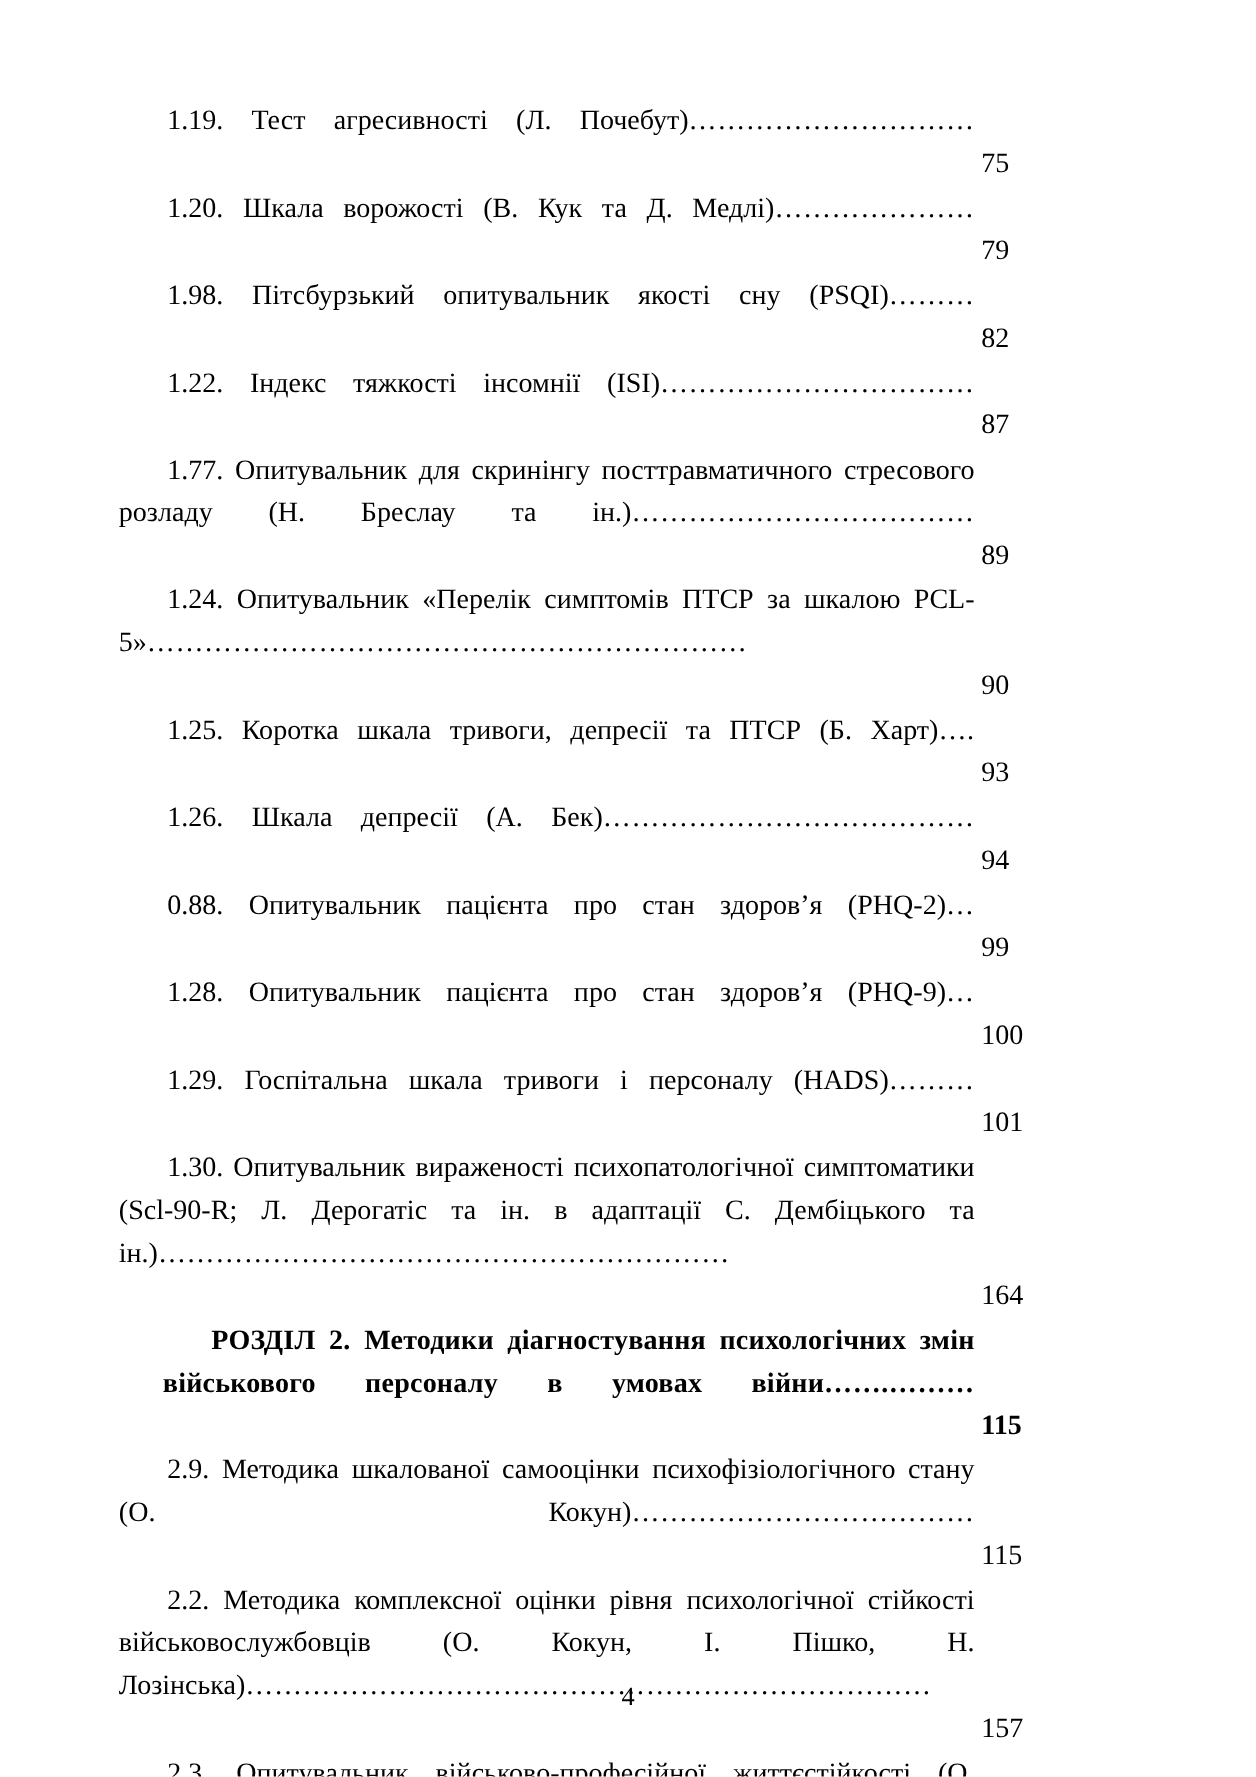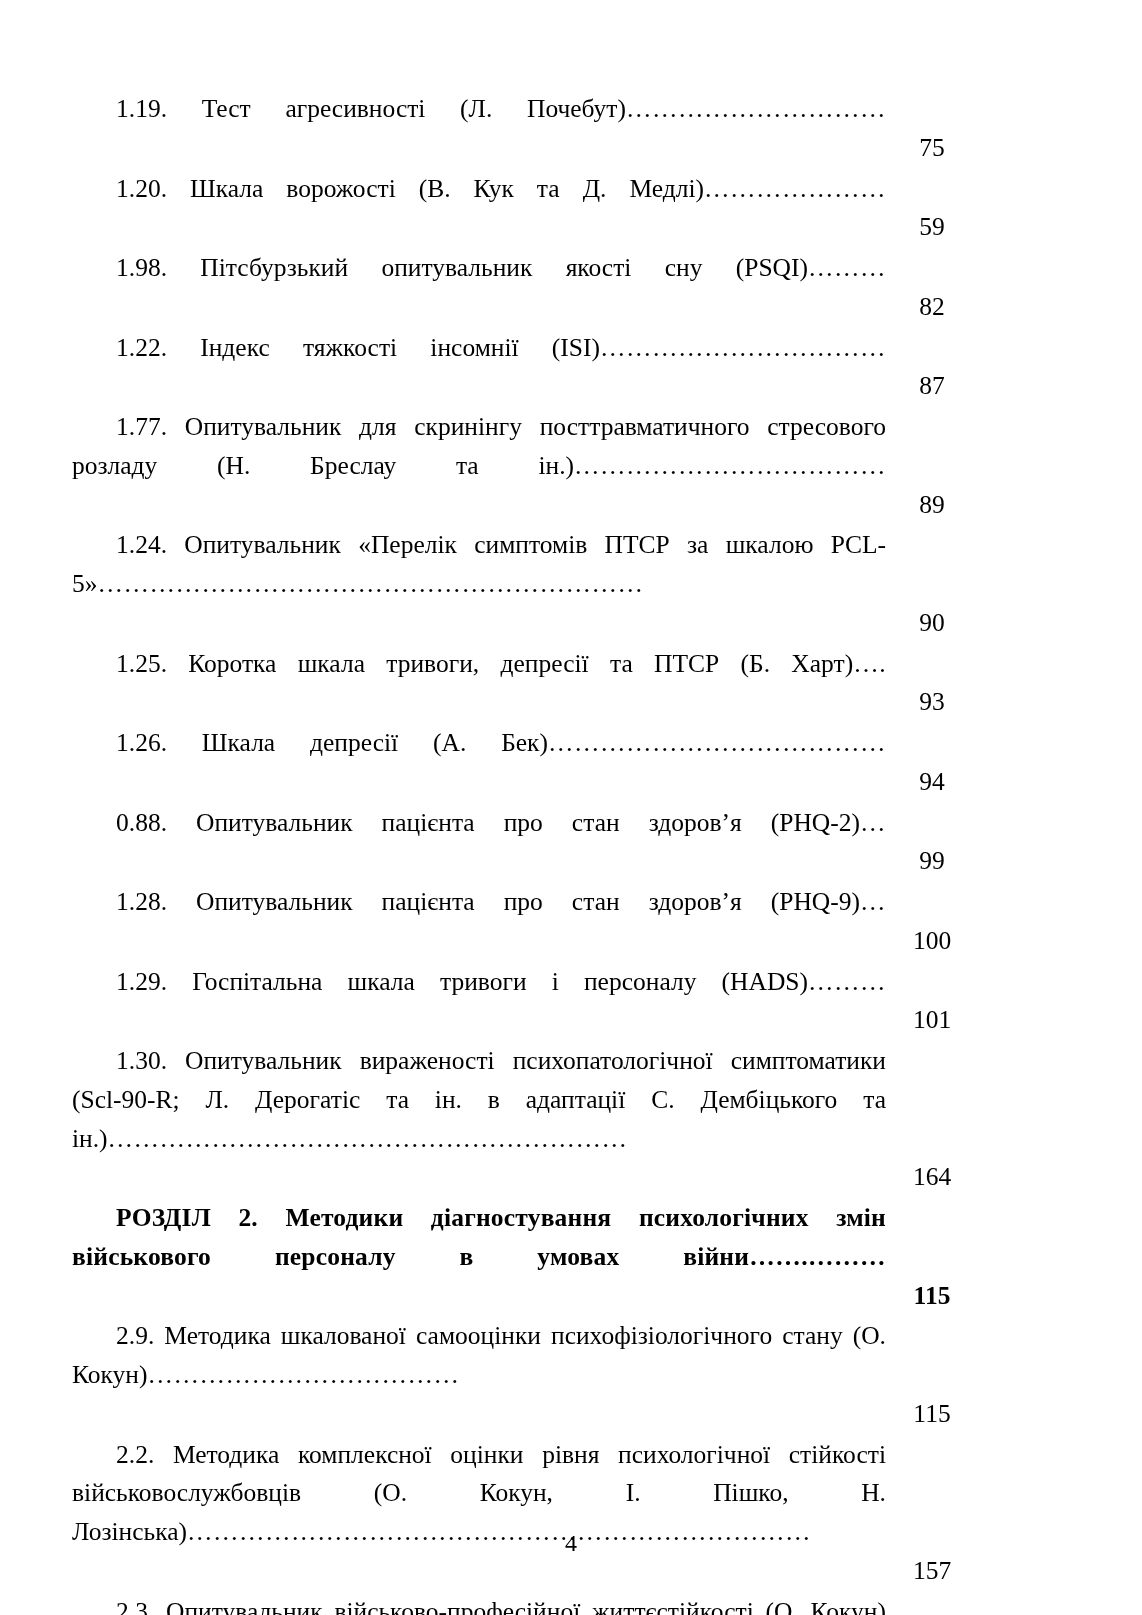--- a/index.html
+++ b/index.html
@@ -8,21 +8,21 @@
     background: #ffffff;
   }
   .page {
     position: relative;
     width: 1142px;
     height: 1615px;
     background: #ffffff;
     font-family: "Liberation Serif", "DejaVu Serif", serif;
     color: #000000;
     box-sizing: border-box;
-    padding: 90px 170px 60px 72px;
+    padding: 90px 170px 60px 108px;
   }
   .toc {
     width: 100%;
   }
   .entry {
     position: relative;
     margin: 0 0 2px 0;
     font-size: 25.5px;
     line-height: 1.52;
   }
@@ -41,27 +41,28 @@
   }
   .entry .indent {
     display: inline-block;
     width: 44px;
   }
   .entry .page-num {
     position: absolute;
     right: 0;
     bottom: 0;
     width: 80px;
-    text-align: center;
+    text-align: left;
     font-size: 25.5px;
     line-height: 1.52;
   }
   .entry.bold,
   .entry.bold .page-num {
     font-weight: bold;
+    margin-left: 40px;
   }
   .entry.bold .textcol {
     letter-spacing: 0.2px;
   }
   .dots {
     letter-spacing: 0.5px;
   }
   .folio {
     position: absolute;
     bottom: 58px;
@@ -76,21 +77,21 @@
 <body>
 
 <div class="page">
   <div class="toc" id="toc-container">
       <div class="entry">
         <span class="textcol"><span class="indent"></span><span>1.19.</span> <span>Тест агресивності (Л. Почебут)</span><span class="dots">…………………………</span></span>
         <span class="page-num">75</span>
       </div>
       <div class="entry">
         <span class="textcol"><span class="indent"></span><span>1.20.</span> <span>Шкала ворожості (В. Кук та Д. Медлі)</span><span class="dots">…………………</span></span>
-        <span class="page-num">59</span>
+        <span class="page-num">79</span>
       </div>
       <div class="entry">
         <span class="textcol"><span class="indent"></span><span>1.98.</span> <span>Пітсбурзький опитувальник якості сну (PSQI)</span><span class="dots">………</span></span>
         <span class="page-num">82</span>
       </div>
       <div class="entry">
         <span class="textcol"><span class="indent"></span><span>1.22.</span> <span>Індекс тяжкості інсомнії (ISI)</span><span class="dots">……………………………</span></span>
         <span class="page-num">87</span>
       </div>
       <div class="entry">

